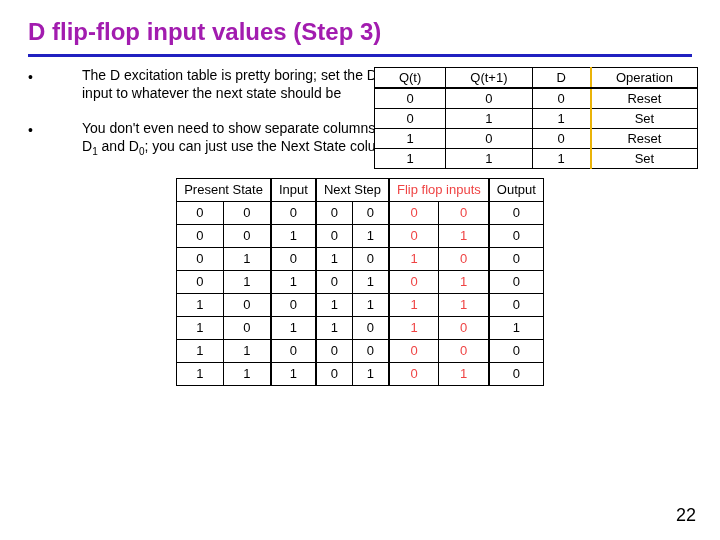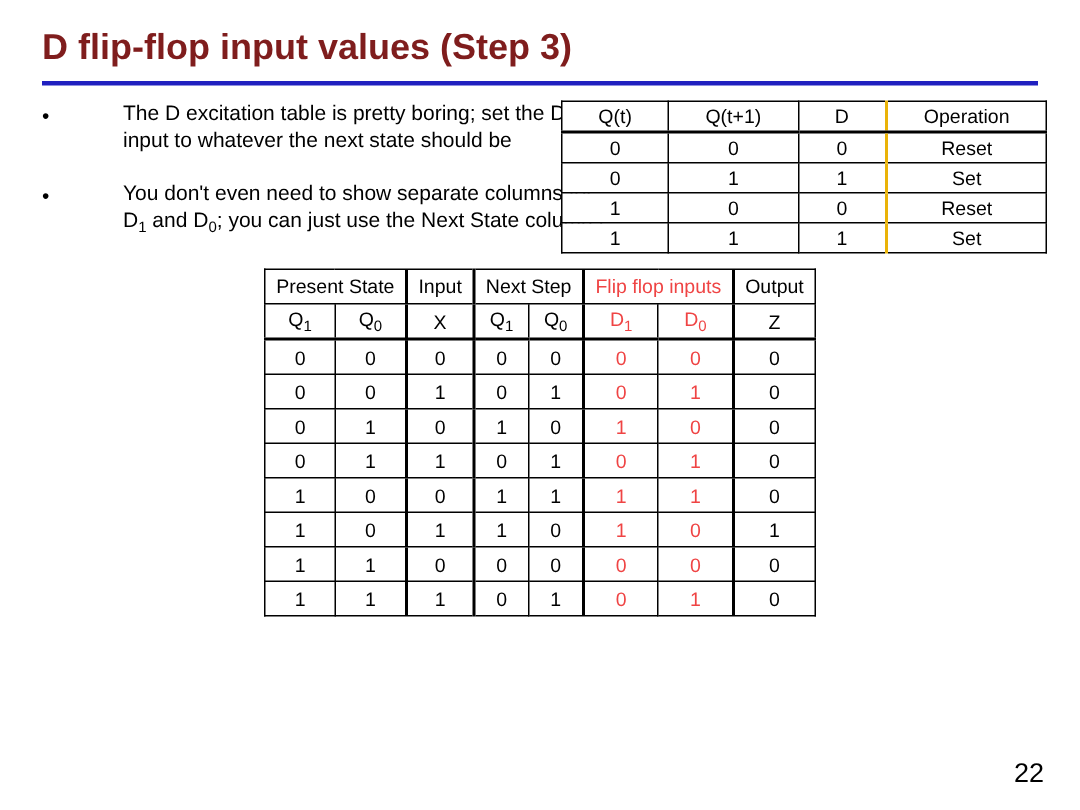--- a/index.html
+++ b/index.html
@@ -7,21 +7,21 @@
     padding: 0;
     width: 720px;
     height: 540px;
     background: #fff;
     font-family: "Comic Sans MS", "Comic Sans", cursive, sans-serif;
     color: #000;
     position: relative;
     overflow: hidden;
   }
   .title {
-    color: #7f1d1d;
+    color: #a21caf;
     font-size: 24px;
     font-weight: bold;
     padding: 18px 0 4px 28px;
   }
   .underline {
     margin: 4px 28px 10px 28px;
     border: 0;
     border-top: 3px solid #2020c0;
   }
   .content {
@@ -171,30 +171,20 @@
   <div class="table-main-wrap">
     <table class="table-main">
       <thead>
           <tr>
             <th colspan="2" class="sep-r">Present State</th>
             <th colspan="1" class="sep-r">Input</th>
             <th colspan="2" class="sep-r">Next Step</th>
             <th colspan="2" class="sep-r hl">Flip flop inputs</th>
             <th colspan="1">Output</th>
           </tr>
-          <tr>
-            <th class="sep-b">Q<span class="sub">1</span></th>
-            <th class="sep-b sep-r">Q<span class="sub">0</span></th>
-            <th class="sep-b sep-r">X</th>
-            <th class="sep-b">Q<span class="sub">1</span></th>
-            <th class="sep-b sep-r">Q<span class="sub">0</span></th>
-            <th class="sep-b hl">D<span class="sub">1</span></th>
-            <th class="sep-b sep-r hl">D<span class="sub">0</span></th>
-            <th class="sep-b">Z</th>
-          </tr>
         </thead>
       <tbody>
           <tr>
             <td>0</td>
             <td class="sep-r">0</td>
             <td class="sep-r">0</td>
             <td>0</td>
             <td class="sep-r">0</td>
             <td class="hl">0</td>
             <td class="sep-r hl">0</td>

